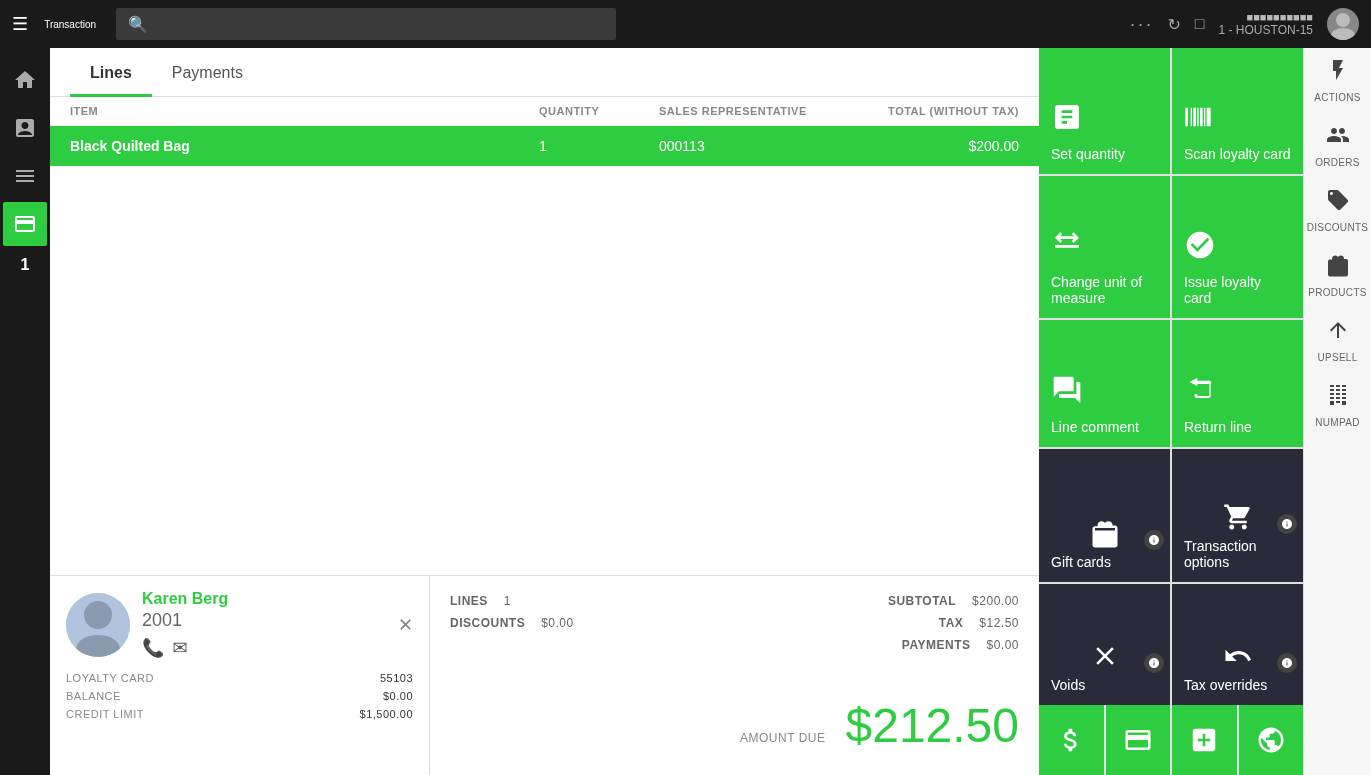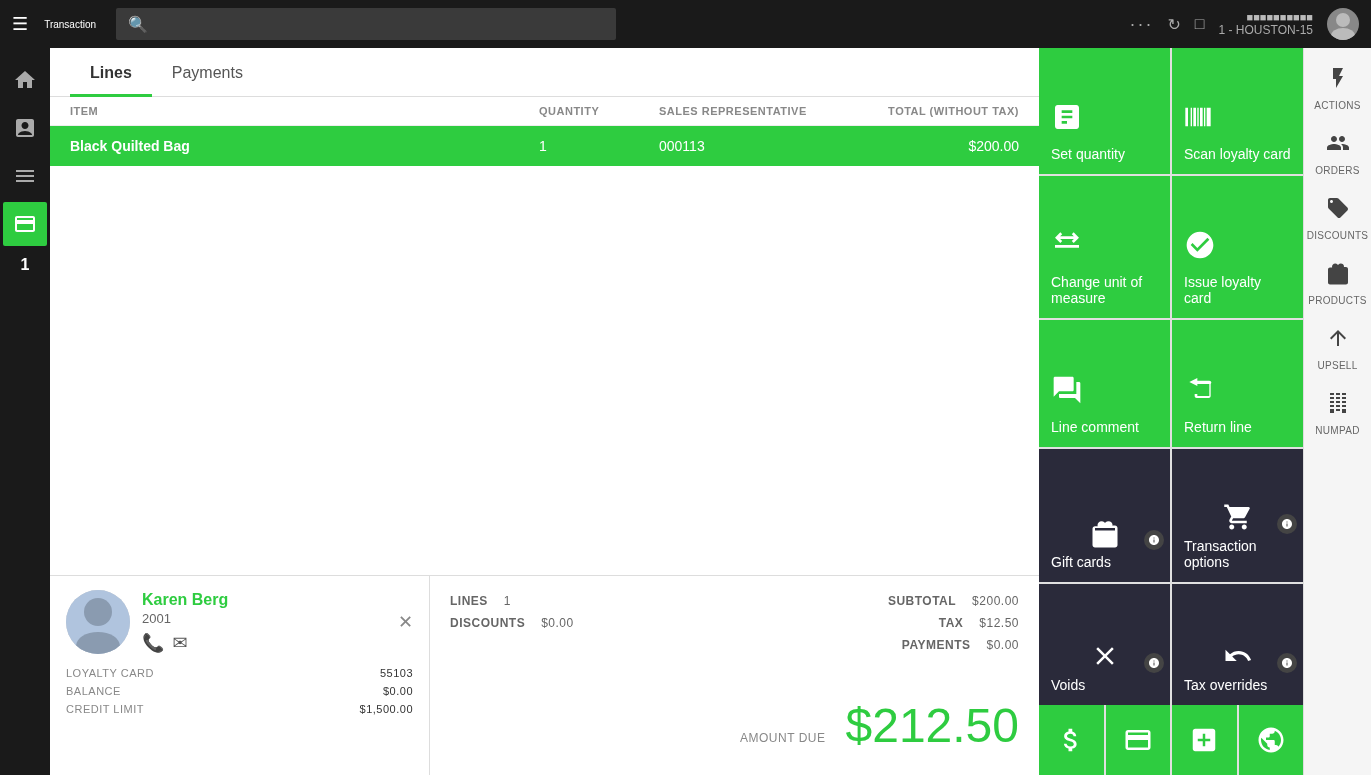--- a/index.html
+++ b/index.html
@@ -160,21 +160,21 @@
     }
     .customer-avatar {
       width: 64px;
       height: 64px;
       border-radius: 50%;
       background: #ccc;
       overflow: hidden;
       flex-shrink: 0;
     }
     .customer-name { color: #2ecc40; font-size: 16px; font-weight: 600; }
-    .customer-id { color: #666; font-size: 13px; margin-top: 2px; }
+    .customer-id { color: #666; font-size: 18px; margin-top: 2px; }
     .customer-actions { display: flex; gap: 8px; margin-top: 6px; }
     .customer-action-icon { color: #555; font-size: 18px; cursor: pointer; }
     .customer-close {
       margin-left: auto;
       color: #888;
       font-size: 18px;
       cursor: pointer;
     }
     .customer-details { font-size: 11px; color: #666; }
     .customer-detail-row {
@@ -296,21 +296,20 @@
       cursor: pointer;
     }
 
     
     .far-right-sidebar {
       width: 68px;
       background: #f5f5f5;
       display: flex;
       flex-direction: column;
       align-items: center;
-      padding-top: 8px;
       border-left: 1px solid #ddd;
       flex-shrink: 0;
     }
     .far-sidebar-item {
       display: flex;
       flex-direction: column;
       align-items: center;
       padding: 10px 6px;
       cursor: pointer;
       width: 100%;

